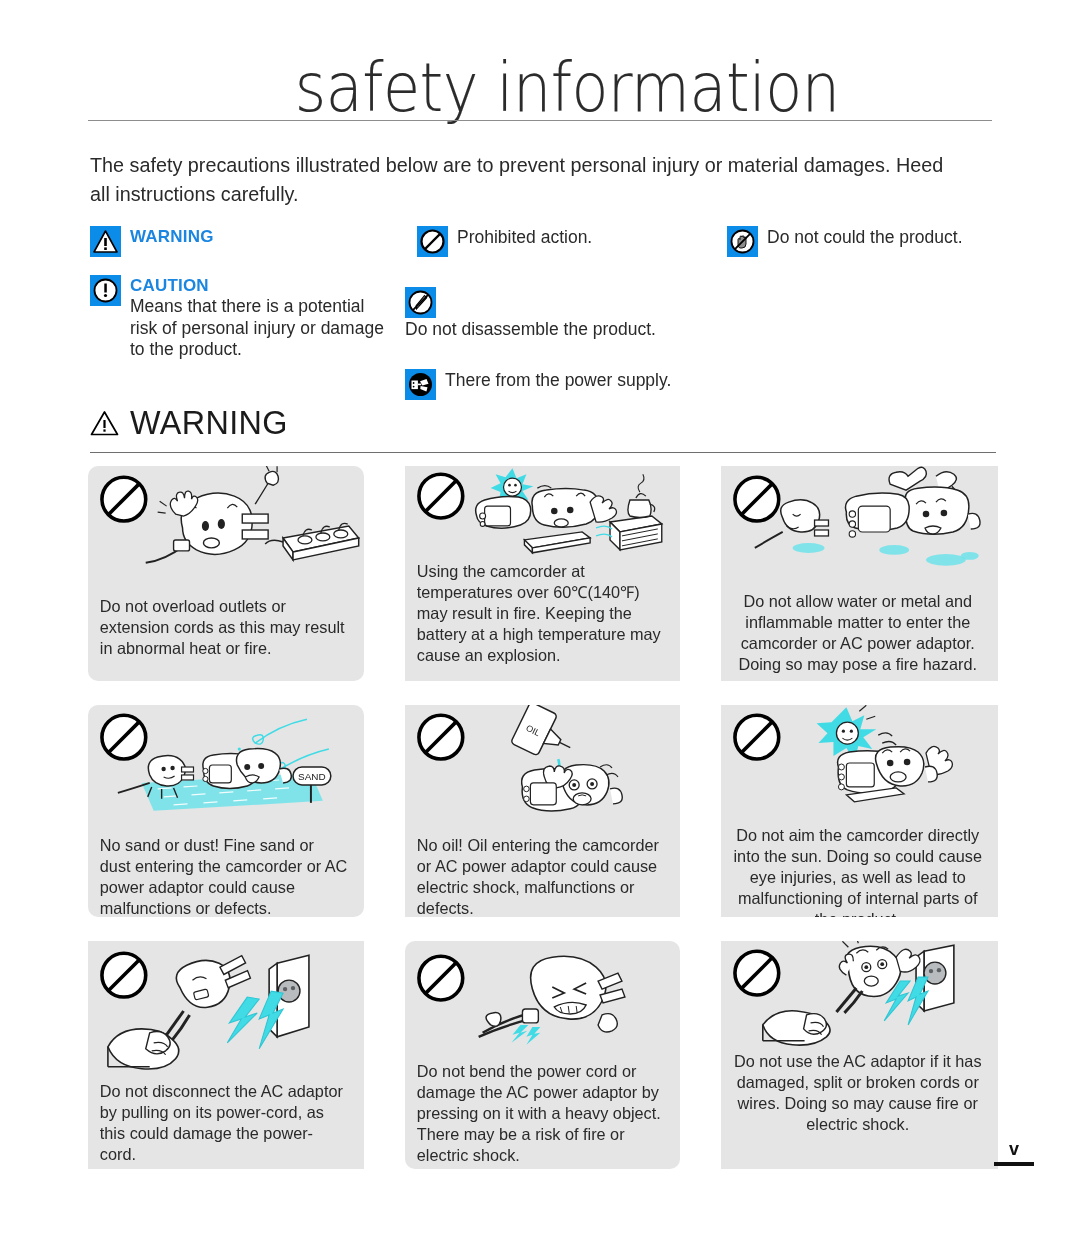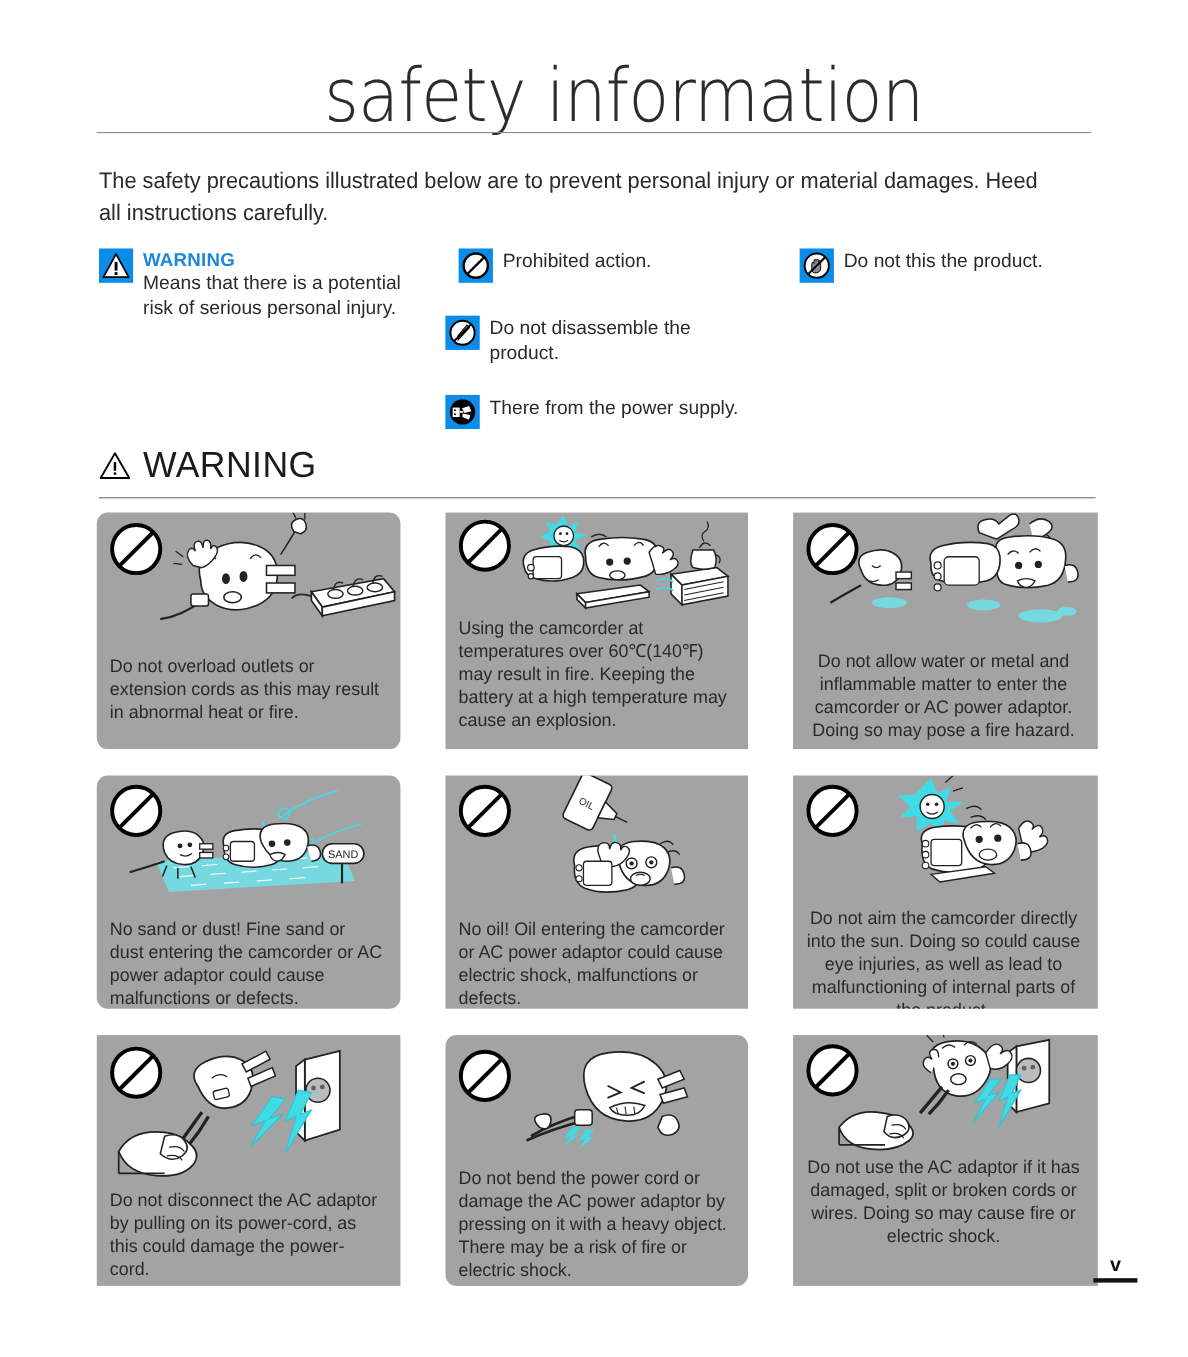--- a/index.html
+++ b/index.html
@@ -99,21 +99,21 @@
   }
   .legend-head {
     display: block;
     color: #1a86e0;
     font-size: 17px;
     line-height: 20px;
     letter-spacing: 0.2px;
   }
 
   .legend-item.gap-a { margin-bottom: 18px; }
-  .legend-item.gap-b { margin-bottom: 28px; }
+  .legend-item.gap-b { margin-bottom: 28px; flex-direction: column; }
   .legend-item.gap-c { margin-bottom: 30px; padding-left: 12px; }
 
   
   .sec-head-wrap {
     position: absolute;
     left: 90px;
     top: 404px;
     width: 906px;
   }
   .sec-head {
@@ -142,21 +142,21 @@
 
   
   .grid {
     position: absolute;
     left: 88px;
     top: 466px;
     width: 910px;
   }
   .grid-row { display: flex; gap: 41px; margin-bottom: 24px; }
   .panel {
-    background: #a3a3a3;
+    background: #e5e5e5;
     position: relative;
     box-sizing: border-box;
     padding: 0;
     overflow: hidden;
   }
   .panel.w1 { width: 277px; border-radius: 10px; }
   .panel.w2 { width: 277px; }
   .panel.w3 { width: 278px; text-align: center; }
 
   .panel-art {
@@ -218,24 +218,37 @@
       <span class="lg-icon">
         <svg viewBox="0 0 31 31">
           <rect x="0" y="0" width="31" height="31" fill="#0c8ce9"></rect>
           <polygon points="15.5,5 27,26 4,26" fill="#ffffff" stroke="#000000" stroke-width="1.6" stroke-linejoin="round"></polygon>
           <rect x="14.2" y="12" width="2.6" height="8" fill="#000000"></rect>
           <rect x="14.2" y="21.4" width="2.6" height="2.6" fill="#000000"></rect>
         </svg>
       </span>
       <span class="legend-text">
         <b class="legend-head">WARNING</b>
-        <span>Means that there is a potential risk of serious personal injury.</span>
       </span>
     </div>
 
+    <div class="legend-item">
+      <span class="lg-icon">
+        <svg viewBox="0 0 31 31">
+          <rect x="0" y="0" width="31" height="31" fill="#0c8ce9"></rect>
+          <circle cx="15.5" cy="15.5" r="11" fill="#ffffff" stroke="#000000" stroke-width="1.8"></circle>
+          <rect x="14.3" y="8.5" width="2.5" height="9" fill="#000000"></rect>
+          <circle cx="15.5" cy="20.5" r="1.6" fill="#000000"></circle>
+        </svg>
+      </span>
+      <span class="legend-text">
+        <b class="legend-head">CAUTION</b>
+        <span>Means that there is a potential risk of personal injury or damage to the product.</span>
+      </span>
+    </div>
   </div>
 
   <div class="legend-col c2">
 
     <div class="legend-item gap-c">
       <span class="lg-icon">
         <svg viewBox="0 0 31 31">
           <rect x="0" y="0" width="31" height="31" fill="#0c8ce9"></rect>
           <circle cx="15.5" cy="15.5" r="11" fill="#ffffff" stroke="#000000" stroke-width="2.2"></circle>
           <line x1="7.9" y1="23.1" x2="23.1" y2="7.9" stroke="#000000" stroke-width="2.2"></line>
@@ -277,21 +290,21 @@
 
     <div class="legend-item gap-c">
       <span class="lg-icon">
         <svg viewBox="0 0 31 31">
           <rect x="0" y="0" width="31" height="31" fill="#0c8ce9"></rect>
           <circle cx="15.5" cy="15.5" r="11" fill="#ffffff" stroke="#000000" stroke-width="1.8"></circle>
           <path d="M11 19.5 L11 13.5 a1 1 0 0 1 2 0 L13 11 a1 1 0 0 1 2 0 L15 10.8 a1 1 0 0 1 2 0 L17 12 a1 1 0 0 1 2 0 L19 18 a4 4 0 0 1 -4 4 L13 22 a3 3 0 0 1 -2 -2.5 Z" fill="#8d8d8d" stroke="#000000" stroke-width="0.9"></path>
           <line x1="7.9" y1="23.1" x2="23.1" y2="7.9" stroke="#000000" stroke-width="1.9"></line>
         </svg>
       </span>
-      <span class="legend-text">Do not this the product.</span>
+      <span class="legend-text">Do not could the product.</span>
     </div>
 
   </div>
 </div>
 
 <div class="sec-head-wrap">
   <div class="sec-head">
     <span>
       <svg class="tri" viewBox="0 0 29 26">
         <polygon points="14.5,2 27.5,24.5 1.5,24.5" fill="#ffffff" stroke="#000000" stroke-width="1.7" stroke-linejoin="round"></polygon>

